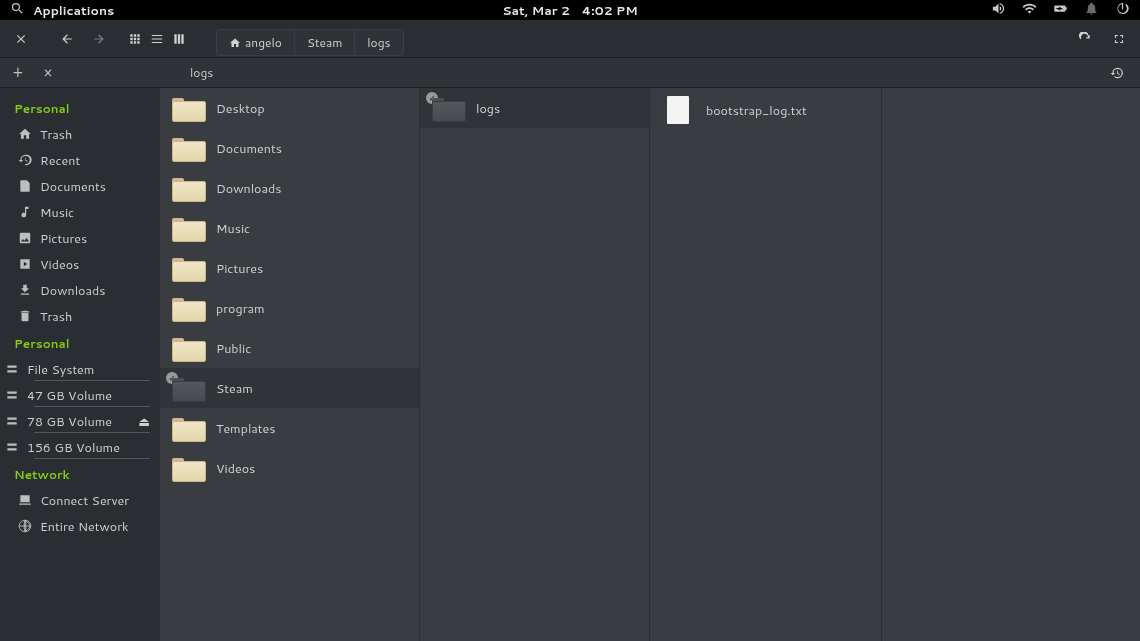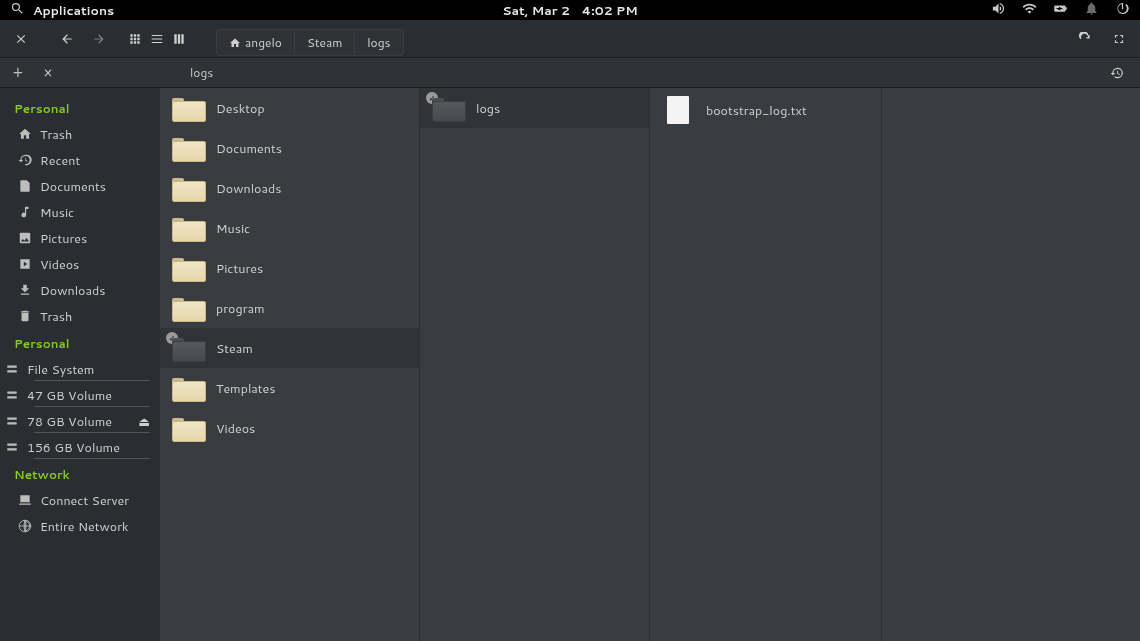--- a/index.html
+++ b/index.html
@@ -283,20 +283,24 @@
           <span>Music</span>
         </div>
         <div class="entry">
           <div class="folder"></div>
           <span>Pictures</span>
         </div>
         <div class="entry">
           <div class="folder"></div>
           <span>program</span>
         </div>
+        <div class="entry">
+          <div class="folder"></div>
+          <span>Public</span>
+        </div>
         <div class="entry selected">
           <div class="badge"></div>
           <div class="folder dark"></div>
           <span>Steam</span>
         </div>
         <div class="entry">
           <div class="folder"></div>
           <span>Templates</span>
         </div>
         <div class="entry">

